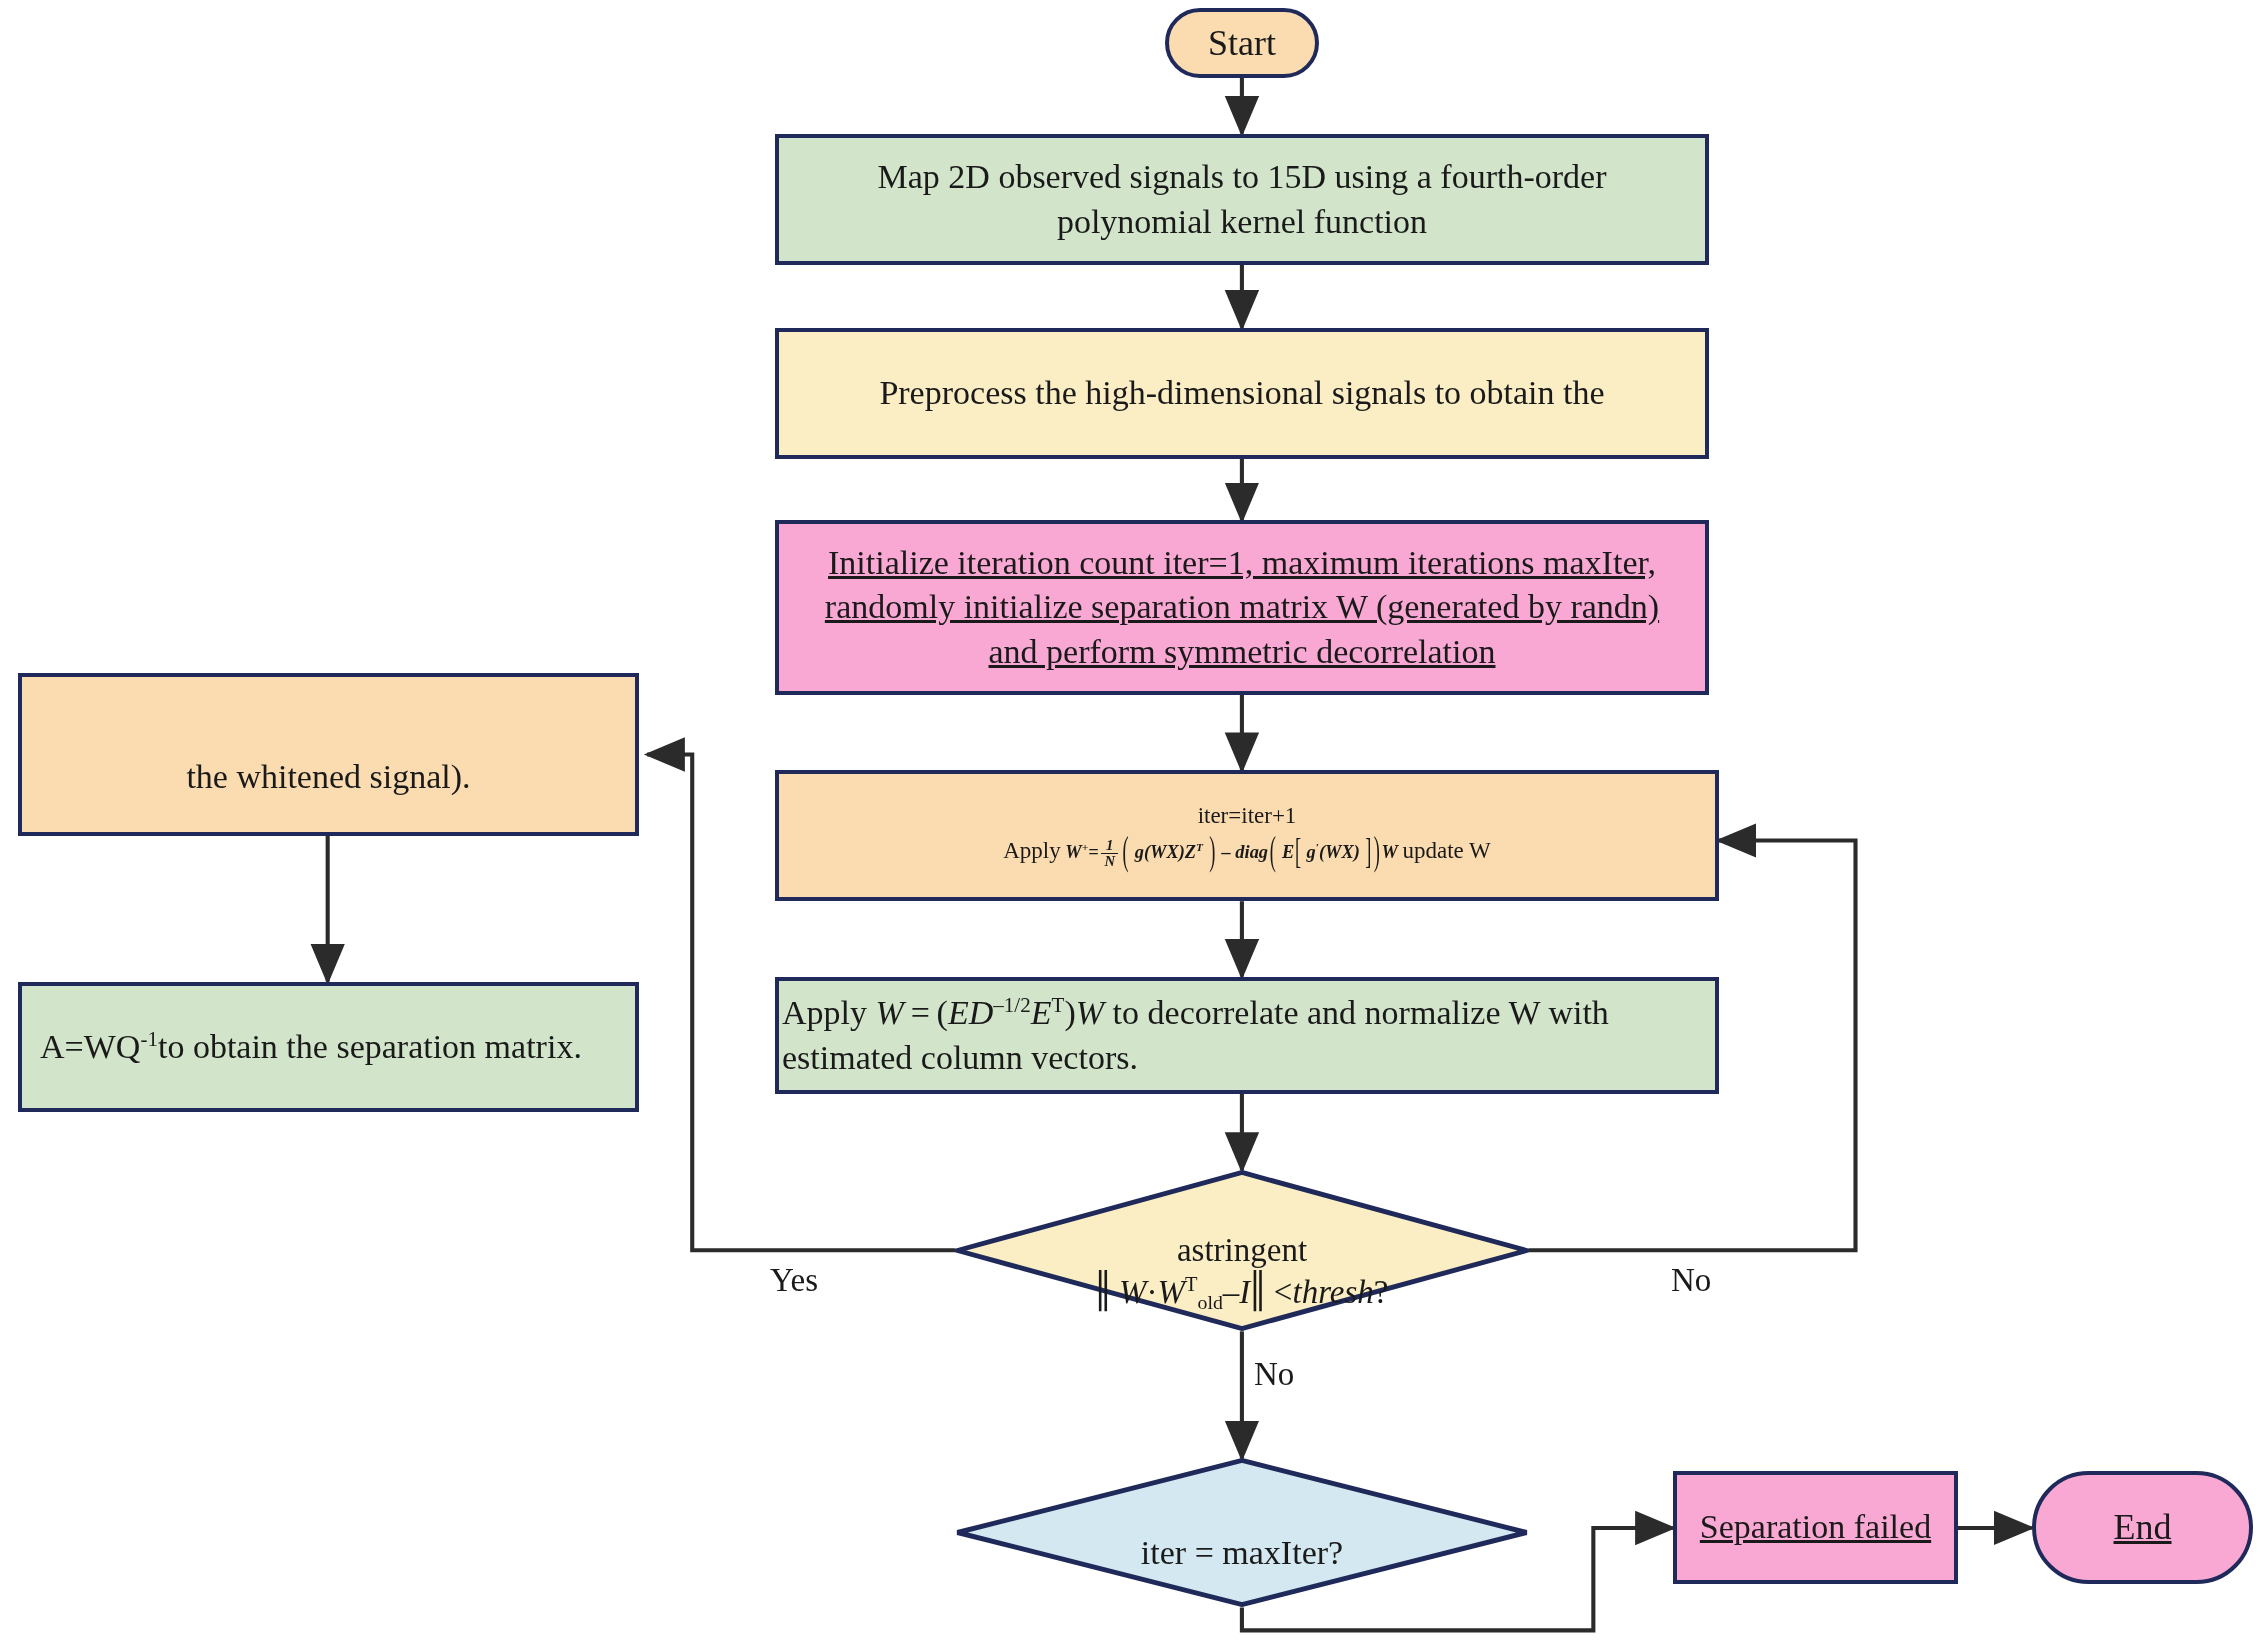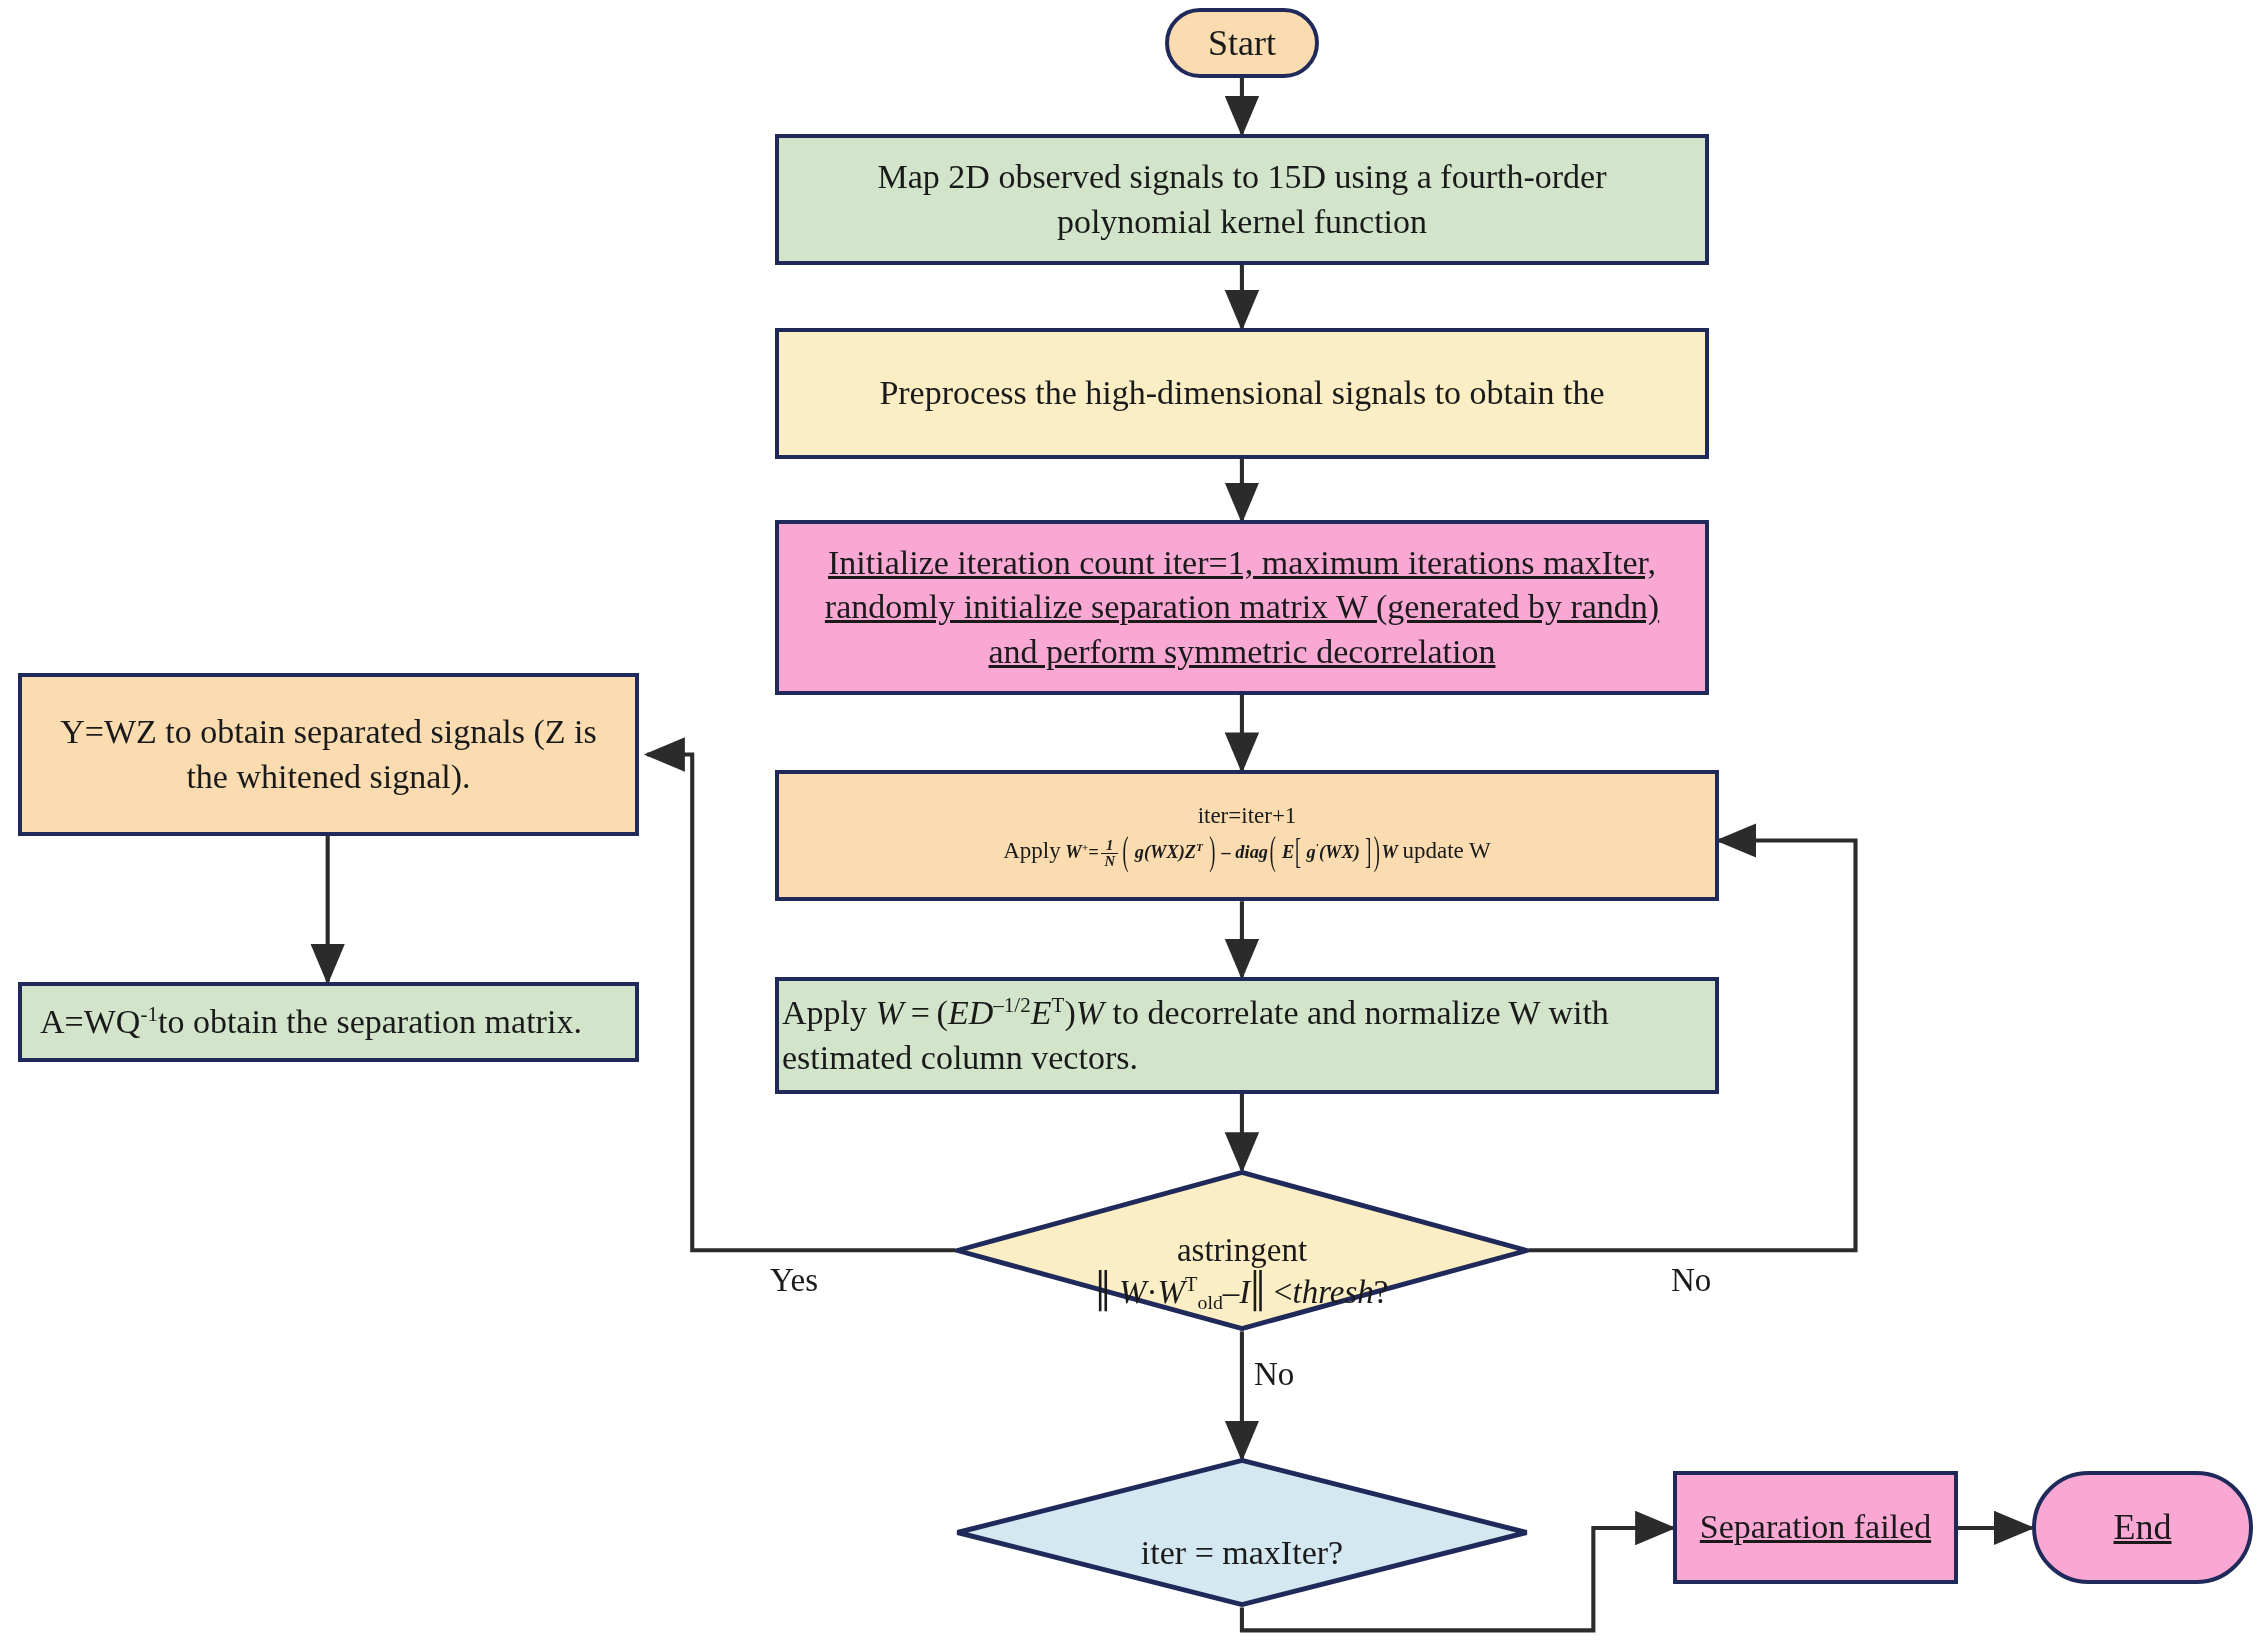--- a/index.html
+++ b/index.html
@@ -161,26 +161,26 @@
   <div class="node rect fill-blue" style="left:1673px;top:1471px;width:285px;height:113px;font-size:34px;">
     <span class="txt">Separation failed</span>
   </div>
 
   <div class="node terminator fill-blue" style="left:2032px;top:1471px;width:221px;height:113px;font-size:36px;">
     <span class="txt">End</span>
   </div>
 
   <div class="node rect fill-orange" style="left:18px;top:673px;width:621px;height:163px;font-size:34px;">
     <span class="txt">
-      <span>Y=WZ to obtain separated signals (Z is</span><br>
+      <br>
       <span>the whitened signal).</span>
     </span>
   </div>
 
-  <div class="node rect fill-green" style="left:18px;top:982px;width:621px;height:80px;font-size:34px;justify-content:flex-start;padding-left:18px;">
+  <div class="node rect fill-green" style="left:18px;top:982px;width:621px;height:130px;font-size:34px;justify-content:flex-start;padding-left:18px;">
     <span class="txt" style="text-align:left;">
       <span>A=WQ</span><sup>-1</sup><span>to obtain the separation matrix.</span>
     </span>
   </div>
 
   <div class="edge-label" style="left:770px;top:1262px;">Yes</div>
 
   <div class="edge-label" style="left:1671px;top:1262px;">No</div>
 
   <div class="edge-label" style="left:1254px;top:1356px;">No</div>

